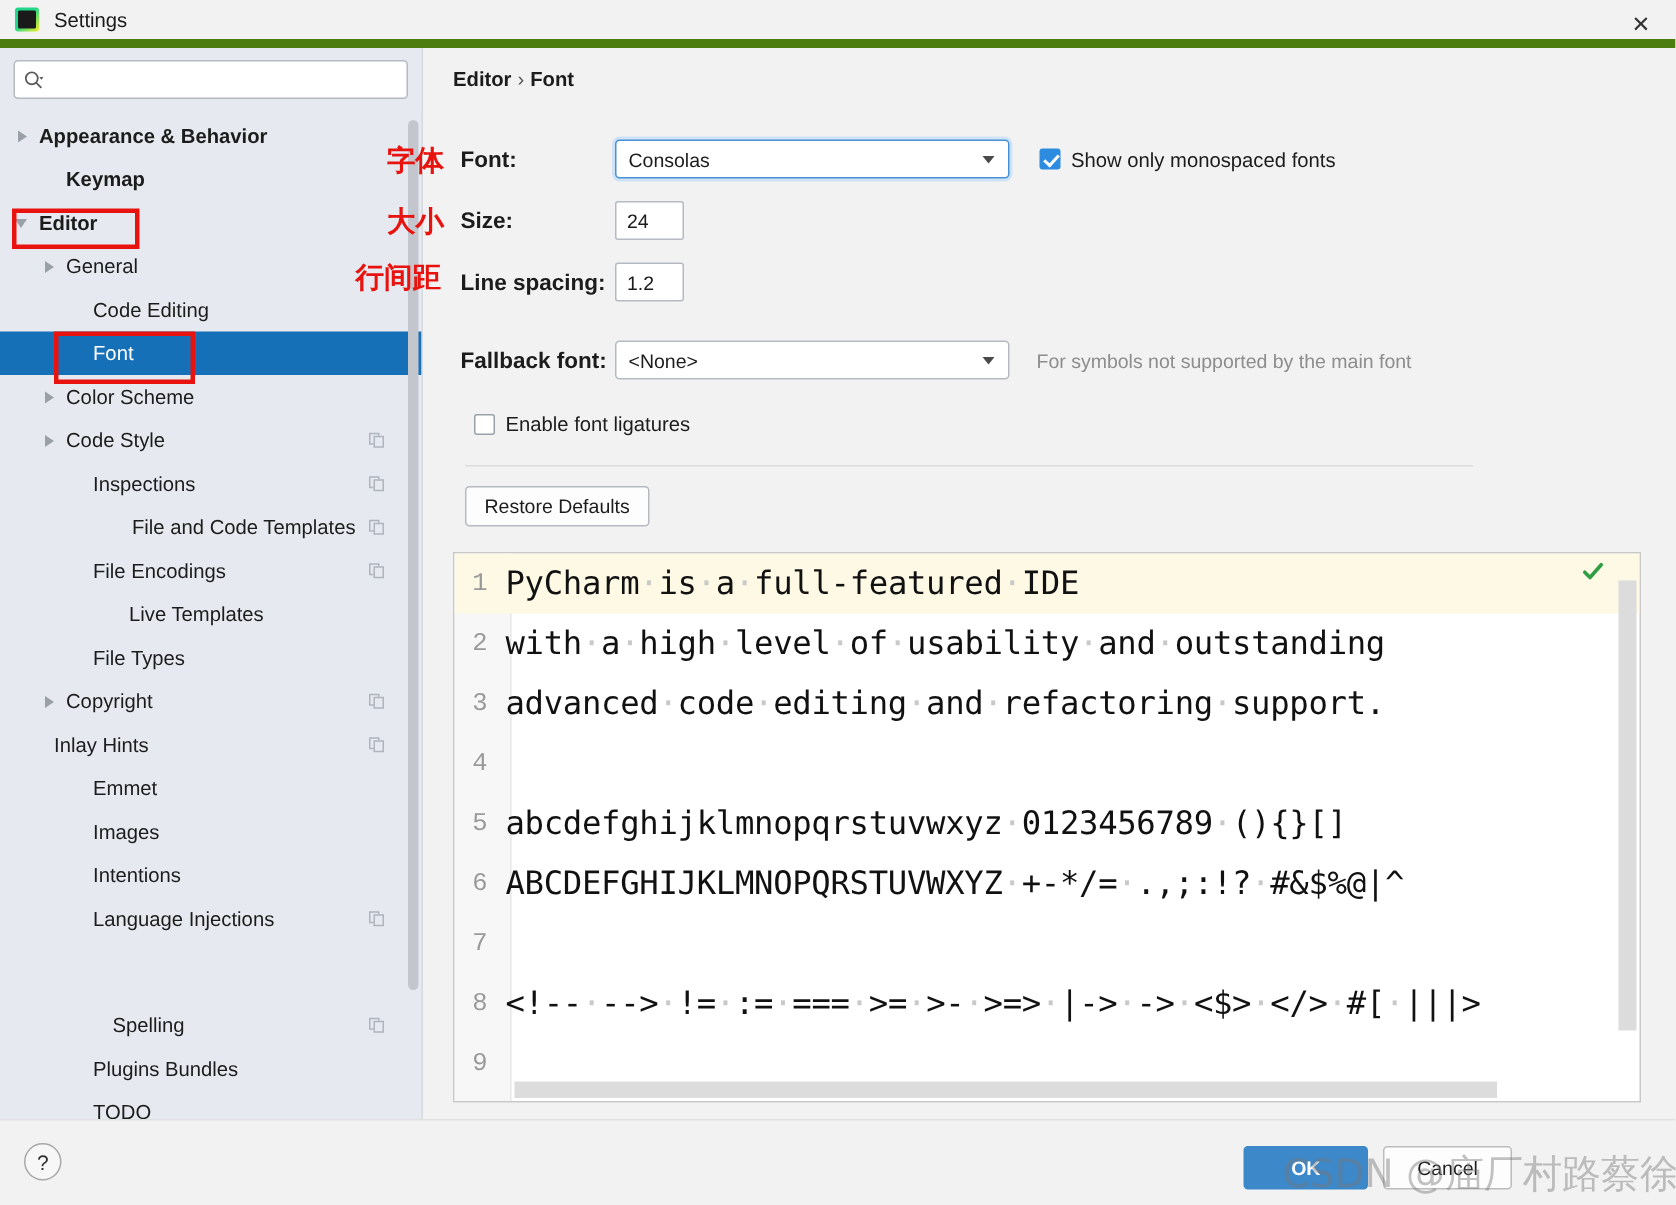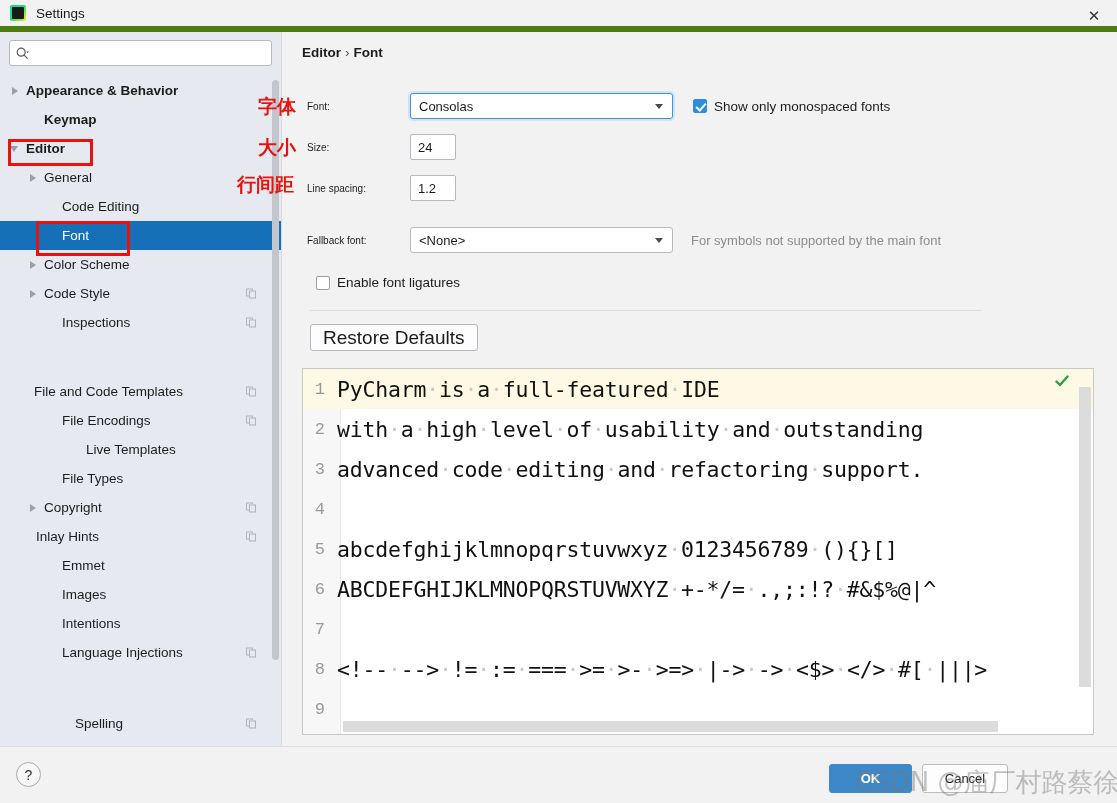--- a/index.html
+++ b/index.html
@@ -90,21 +90,21 @@
     position:absolute; left:283px; top:32px; width:834px; height:714px;
     background:#f2f2f2; overflow:hidden;
   }
   .breadcrumb{
     position:absolute; left:19px; top:13px;
     font-size:13.5px; font-weight:bold; color:#1c1c1c;
   }
   .breadcrumb .sep{ font-weight:normal; color:#555; margin:0 4px; }
 
   .row{ position:absolute; display:flex; align-items:center; }
-  .fld-label{ font-size:10px; color:#1c1c1c; }
+  .fld-label{ font-size:15px; color:#1c1c1c;font-weight:bold; }
 
   .combo{
     height:26px; background:#fff; border:1px solid #b4b9c2; border-radius:3px;
     display:flex; align-items:center; position:relative; cursor:default;
   }
   .combo.focused{
     border:1px solid #4791d4;
     box-shadow:0 0 0 2px #cfe3f7;
   }
   .combo .val{ padding-left:8px; font-size:13px; color:#1c1c1c; }
@@ -128,21 +128,21 @@
     content:""; position:absolute; left:4px; top:1px; width:4px; height:8px;
     border:solid #fff; border-width:0 2px 2px 0; transform:rotate(42deg);
   }
   .cb .txt{ margin-left:7px; font-size:13.5px; color:#1c1c1c; }
 
   .divider{
     position:absolute; left:310px; top:310px; width:672px; height:1px; background:#dcdcdc;
   }
   .btn{
     height:27px; border:1px solid #b4b9c2; border-radius:3px; background:#fdfdfd;
-    display:inline-flex; align-items:center; padding:0 12px; font-size:19px; color:#1c1c1c;
+    display:inline-flex; align-items:center; padding:0 12px; font-size:13px; color:#1c1c1c;
     cursor:default;
   }
 
   
   .preview{
     position:absolute; left:302px; top:368px; width:792px; height:367px;
     background:#ffffff; border:1px solid #c8c8c8;
     overflow:hidden;
   }
   .gutter{
@@ -280,21 +280,21 @@
         </span>
       </div>
       <div class="tree-row" style="padding-left: 46px;">
         <span class="arrow"></span>
         <span class="label">Inspections</span>
         <span class="copy-badge">
           <i></i>
           <i></i>
         </span>
       </div>
-      <div class="tree-row" style="padding-left: 18px; margin-top: 40px;">
+      <div class="tree-row" style="padding-left: 72px;">
         <span class="arrow"></span>
         <span class="label">File and Code Templates</span>
         <span class="copy-badge">
           <i></i>
           <i></i>
         </span>
       </div>
       <div class="tree-row" style="padding-left: 46px;">
         <span class="arrow"></span>
         <span class="label">File Encodings</span>

